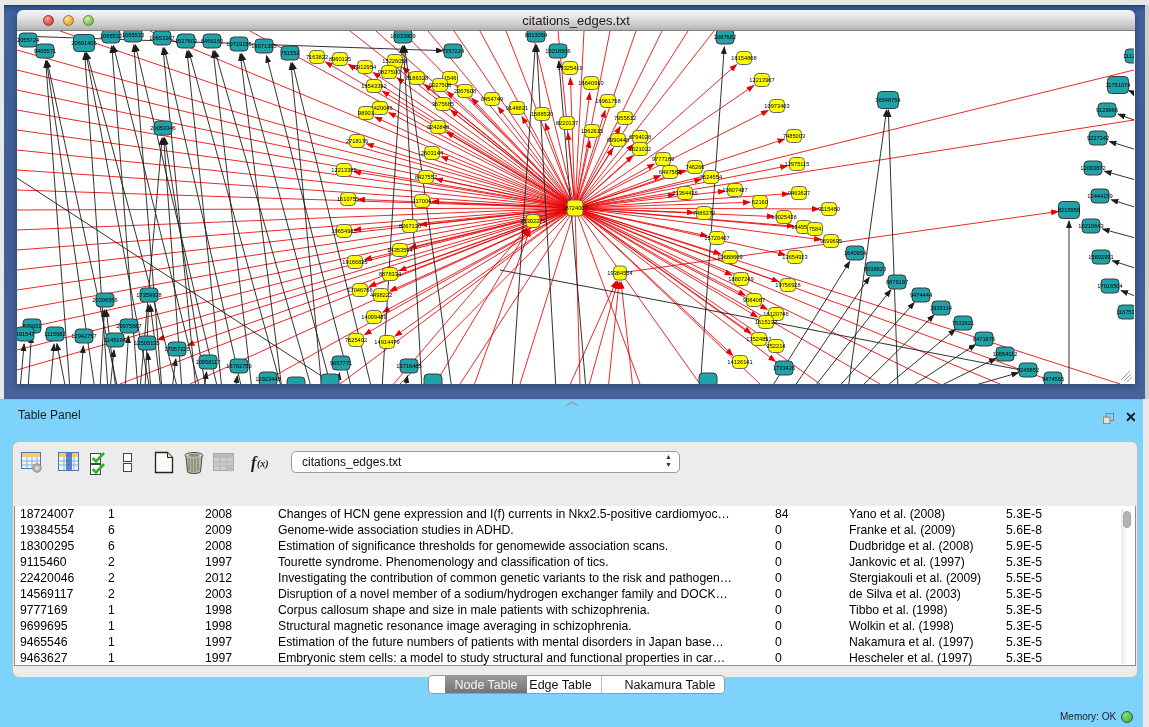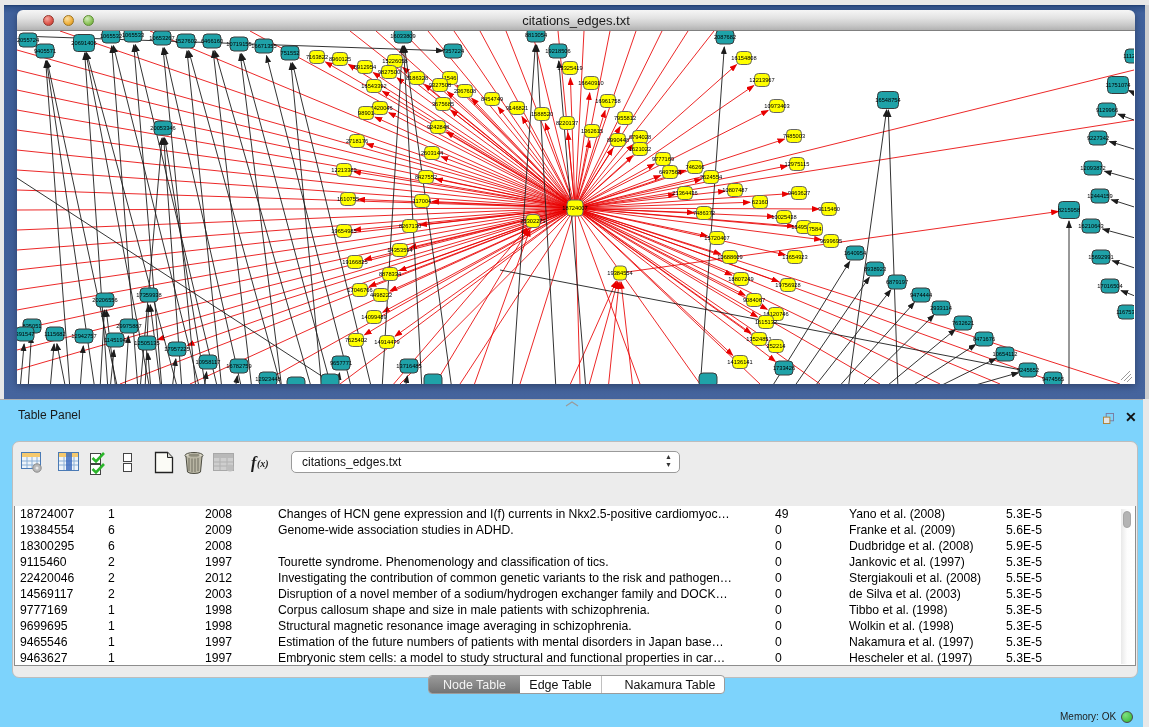--- a/index.html
+++ b/index.html
@@ -42,21 +42,21 @@
  border-bottom:1px solid #8d8d8d}
 .trow{position:absolute;left:0;width:1149px;height:16px;font-size:12.2px;color:#000}
 .trow span{position:absolute;top:1px;white-space:nowrap}
 #vscroll{left:1121px;top:109px;width:14px;height:155px;background:linear-gradient(90deg,#e9e9e9,#fdfdfd 45%,#fff)}
 #vthumb{left:1123px;top:111px;width:8px;height:17px;background:#b4b4b4;
  border-radius:4px;border:1px solid #a6a6a6}
 
 #tabs{left:428px;top:275px;width:297px;height:19px;border:1px solid #9b9b9b;
  border-radius:4px;background:#fff;overflow:hidden;font-size:12.5px;text-align:center}
 .seg{position:absolute;top:0;height:19px;line-height:18px}
-#seg1{left:0;width:91px;background:linear-gradient(180deg,#9a9a9a,#6f6f6f);color:#f4f4f4}
+#seg1{left:16px;width:82px;background:linear-gradient(180deg,#9a9a9a,#6f6f6f);color:#f4f4f4}
 #seg2{left:91px;width:82px;color:#111;border-right:1px solid #c0c0c0}
 #seg3{left:185px;width:112px;color:#111}
 #memtxt{left:1060px;top:311px;font-size:10px;color:#222}
 #memdot{left:1121px;top:311px;width:12px;height:12px;border-radius:50%;
  background:radial-gradient(circle at 35% 30%,#7fe07f,#2db52d);border:1px solid #4a4a4a}
 </style></head>
 <body>
 <div id="stage">
 <div class="abs" id="bluewin"></div>
 <div class="abs" id="rstrip-top"></div>
@@ -632,57 +632,58 @@
   <div class="abs" id="combo">citations_edges.txt</div>
   <div class="abs" id="combost">▲<br>▼</div>
   <div class="abs" id="tbody"></div>
   <div class="abs" id="vscroll"></div>
   <div class="abs" style="left:0;top:106px">
         <div class="trow" style="top:0px">
           <span style="left:20px">18724007</span>
           <span style="left:108px">1</span>
           <span style="left:205px">2008</span>
           <span style="left:278px">Changes of HCN gene expression and I(f) currents in Nkx2.5-positive cardiomyoc…</span>
-          <span style="left:775px">49</span>
+          <span style="left:775px">84</span>
           <span style="left:849px">Yano et al. (2008)</span>
           <span style="left:1006px">5.3E-5</span>
         </div>
         <div class="trow" style="top:16px">
           <span style="left:20px">19384554</span>
           <span style="left:108px">6</span>
           <span style="left:205px">2009</span>
           <span style="left:278px">Genome-wide association studies in ADHD.</span>
           <span style="left:775px">0</span>
           <span style="left:849px">Franke et al. (2009)</span>
-          <span style="left:1006px">5.6E-5</span>
+          <span style="left:1006px">5.6E-8</span>
         </div>
         <div class="trow" style="top:32px">
           <span style="left:20px">18300295</span>
           <span style="left:108px">6</span>
           <span style="left:205px">2008</span>
+          <span style="left:278px">Estimation of significance thresholds for genomewide association scans.</span>
           <span style="left:775px">0</span>
           <span style="left:849px">Dudbridge et al. (2008)</span>
           <span style="left:1006px">5.9E-5</span>
         </div>
         <div class="trow" style="top:48px">
           <span style="left:20px">9115460</span>
           <span style="left:108px">2</span>
           <span style="left:205px">1997</span>
           <span style="left:278px">Tourette syndrome. Phenomenology and classification of tics.</span>
           <span style="left:775px">0</span>
           <span style="left:849px">Jankovic et al. (1997)</span>
           <span style="left:1006px">5.3E-5</span>
         </div>
         <div class="trow" style="top:64px">
           <span style="left:20px">22420046</span>
           <span style="left:108px">2</span>
           <span style="left:205px">2012</span>
           <span style="left:278px">Investigating the contribution of common genetic variants to the risk and pathogen…</span>
           <span style="left:775px">0</span>
-          <span style="left:849px">Stergiakouli et al. (2008)</span>
+          <span style="left:849px">Stergiakouli et al. (2009)</span>
           <span style="left:1006px">5.5E-5</span>
         </div>
         <div class="trow" style="top:80px">
           <span style="left:20px">14569117</span>
           <span style="left:108px">2</span>
           <span style="left:205px">2003</span>
           <span style="left:278px">Disruption of a novel member of a sodium/hydrogen exchanger family and DOCK…</span>
           <span style="left:775px">0</span>
           <span style="left:849px">de Silva et al. (2003)</span>
           <span style="left:1006px">5.3E-5</span>

